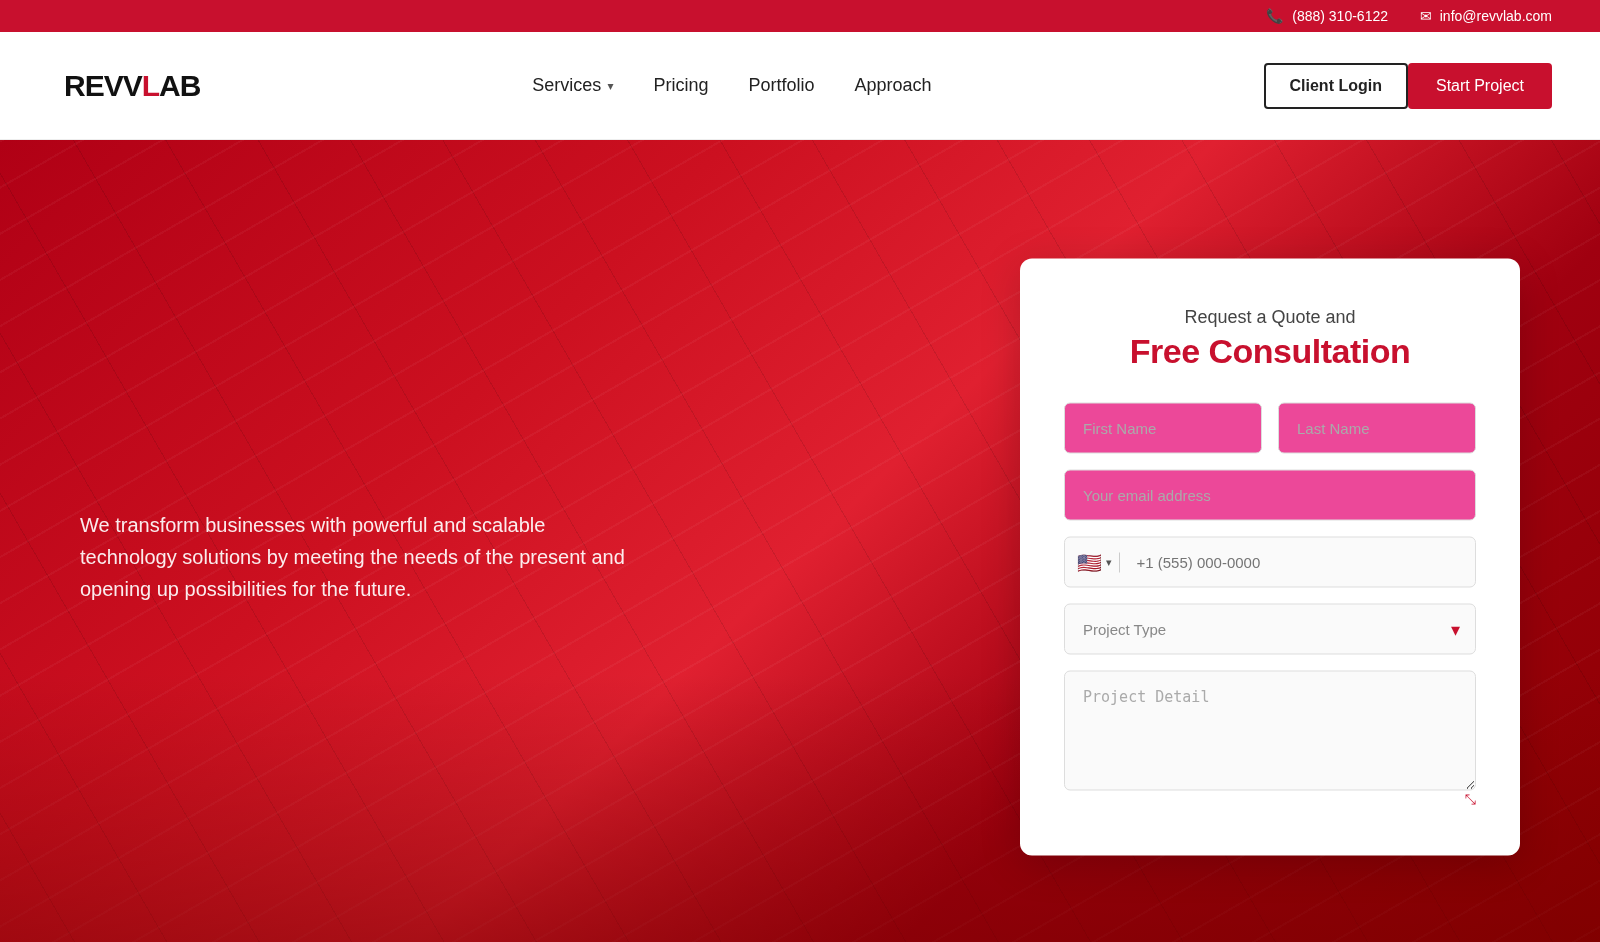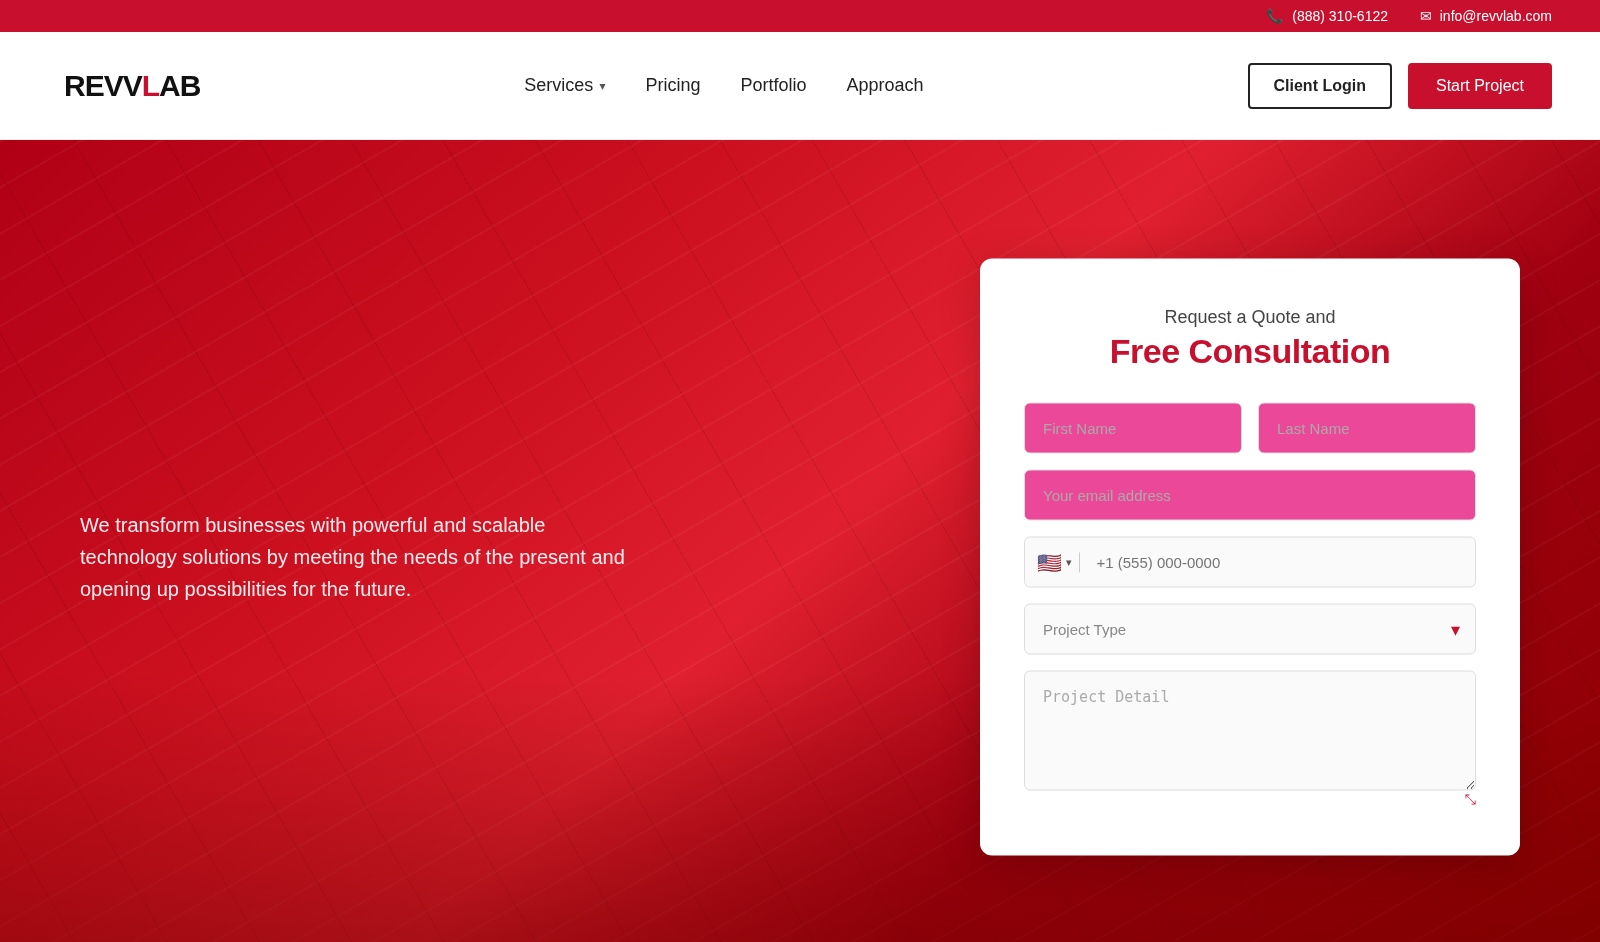--- a/index.html
+++ b/index.html
@@ -58,21 +58,20 @@
       align-items: center;
       gap: 6px;
     }
     .nav-link .chevron {
       font-size: 12px;
       color: #555;
     }
     .nav-buttons {
       display: flex;
       align-items: center;
-      gap: 16px;
     }
     .btn-client-login {
       border: 2px solid #222;
       background: white;
       color: #222;
       padding: 12px 24px;
       font-size: 16px;
       font-weight: 600;
       border-radius: 4px;
       cursor: pointer;
@@ -162,21 +161,21 @@
     
     .form-card {
       position: absolute;
       right: 80px;
       top: 50%;
       transform: translateY(-50%);
       z-index: 5;
       background: white;
       border-radius: 12px;
       padding: 48px 44px;
-      width: 540px;
+      width: 500px;
       box-shadow: 0 8px 40px rgba(0,0,0,0.18);
     }
     .form-subtitle {
       text-align: center;
       font-size: 18px;
       color: #444;
       margin-bottom: 4px;
       font-weight: 400;
     }
     .form-title {

